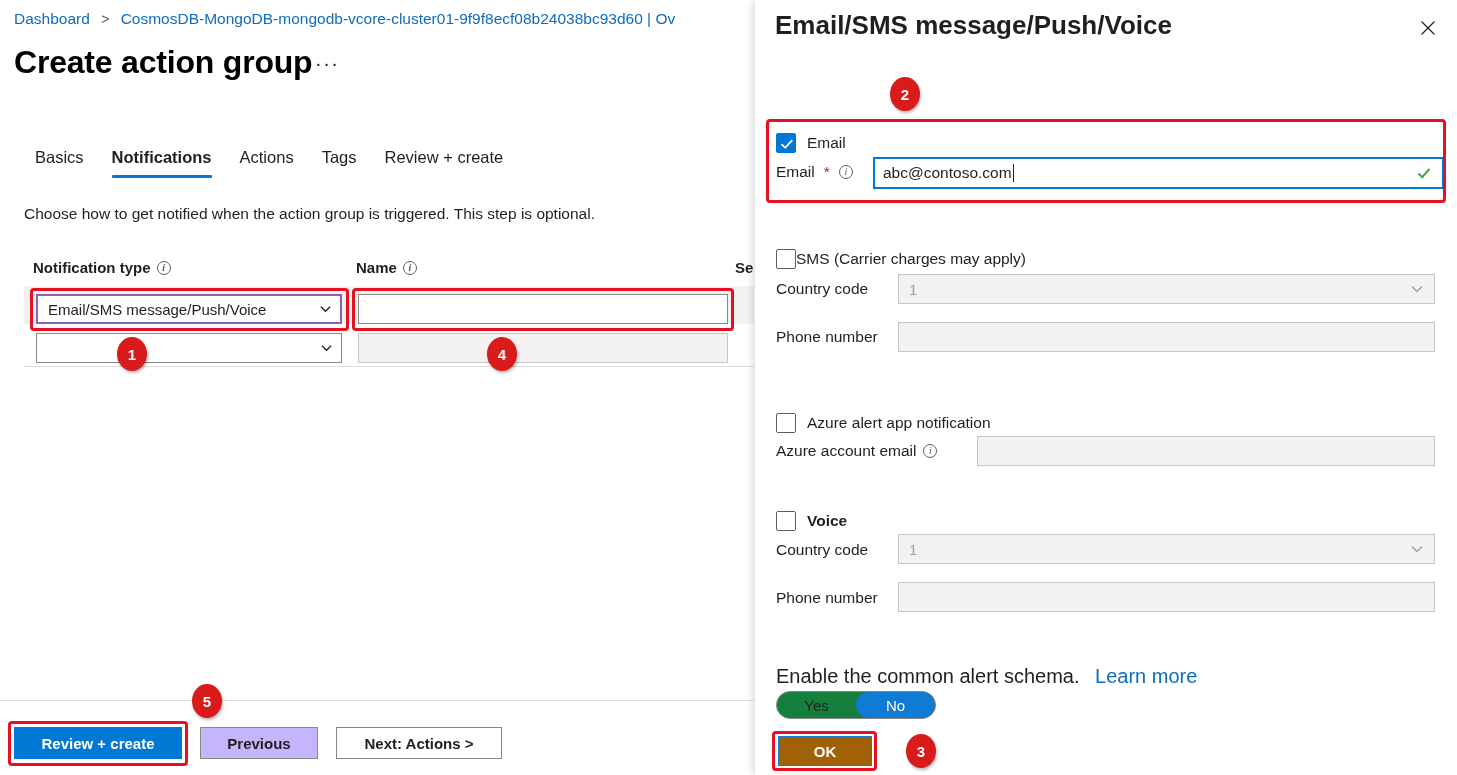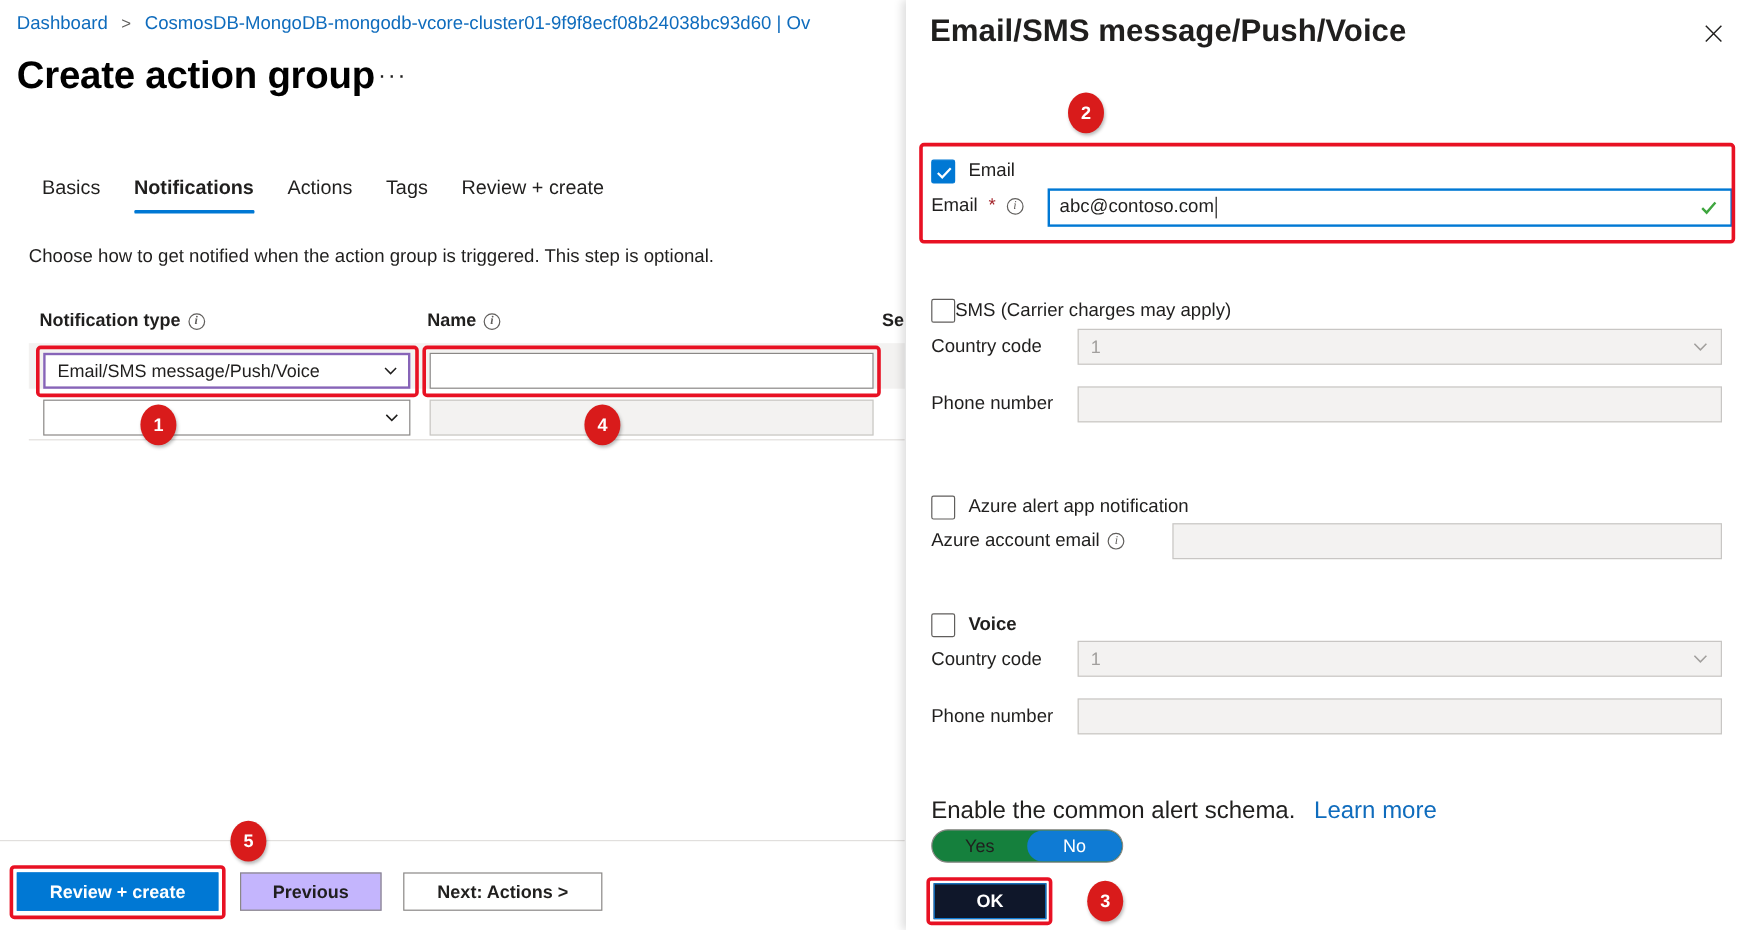--- a/index.html
+++ b/index.html
@@ -206,21 +206,21 @@
   }
   .tog-opt {
     flex: 1 1 50%; height: 100%; display:flex; align-items:center;
     justify-content:center; font-size: 15px; cursor:pointer;
   }
   .tog-opt.off { color:#201f1e; }
   .tog-opt.on  { color:#fff; background:#0f7bd4; border-radius: 14px; }
 
   #btn-ok {
     position:absolute; left: 778px; top: 736px; width: 94px; height: 30px;
-    background:#0f172a; color:#fff; border:1px solid #0f7bd4;
+    background:#a16207; color:#fff; border:1px solid #0f7bd4;
     font-size:15px; font-weight:600;
     display:flex; align-items:center; justify-content:center; cursor:pointer;
   }
 
   
   .hl {
     position:absolute; border: 3px solid #e81123; border-radius: 4px;
     pointer-events: none;
   }
   .badge {

